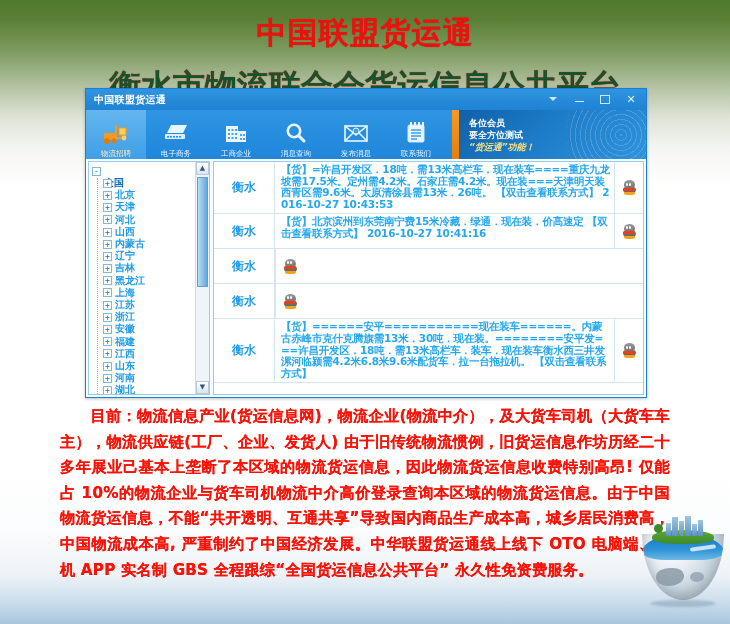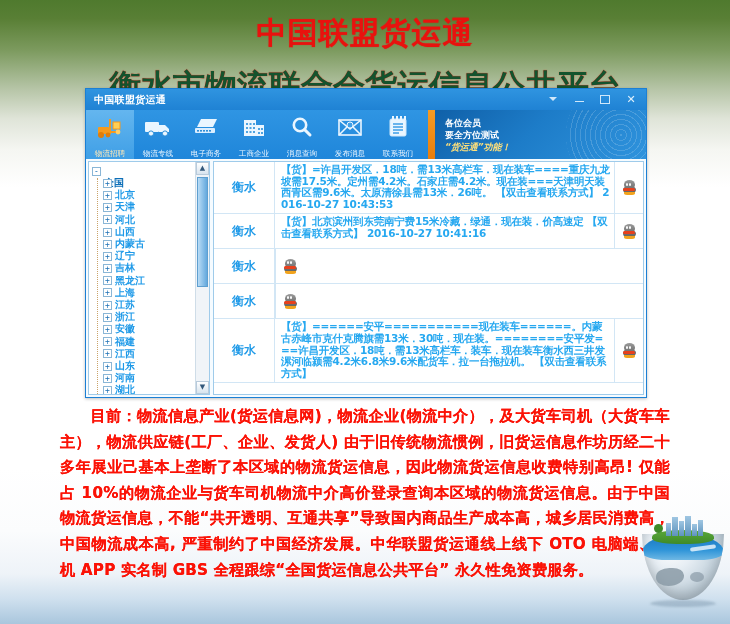--- a/index.html
+++ b/index.html
@@ -54,22 +54,22 @@
   .win-btn .sq{width:8px;height:7px;border:1px solid #cfe7fa;display:block;}
   .win-btn .dash{width:9px;height:1px;background:#cfe7fa;display:block;margin-top:5px;}
   .win-btn .caret{width:0;height:0;border-left:4px solid transparent;border-right:4px solid transparent;border-top:4px solid #cfe7fa;display:block;}
 
   
   .toolbar{
     height:49px;background:linear-gradient(to bottom,#2f95e3,#1f86da);
     display:flex;align-items:stretch;position:relative;
   }
   .tb-item{
-    width:48px;display:flex;flex-direction:column;align-items:center;
-    justify-content:space-between;padding-top:3px;box-sizing:border-box;cursor:pointer;
+    width:60px;display:flex;flex-direction:column;align-items:center;
+    justify-content:flex-end;padding-top:3px;box-sizing:border-box;cursor:pointer;
   }
   .tb-item.active{background:linear-gradient(to bottom,#64b6ef,#3f9fe6);}
   .tb-ico{height:28px;display:flex;align-items:center;justify-content:center;}
   .tb-lbl{font-size:8px;color:#eaf5ff;margin-top:1px;white-space:nowrap;
     transform:scale(.95);}
   .tb-item.active .tb-lbl{color:#ffe9b8;}
 
   .tb-gap{flex:0 0 6px;}
   .tb-orange{flex:0 0 7px;background:linear-gradient(to bottom,#f79b22,#e87d0c);}
   .tb-banner{
@@ -241,31 +241,20 @@
           <rect x="17" y="7" width="7" height="7" fill="#ffcf55" stroke="#f59a1e"></rect>
           <circle cx="5" cy="20" r="3" fill="#e07d0a"></circle>
           <circle cx="12" cy="20" r="2.4" fill="#e07d0a"></circle>
           <circle cx="22" cy="17" r="2.4" fill="#ffd06a"></circle>
         </svg>
       </span>
       <span class="tb-lbl">物流招聘</span>
     </div>
 
 
-    <div class="tb-item">
-      <span class="tb-ico">
-        <svg width="30" height="22" viewBox="0 0 30 22">
-          <rect x="2" y="6" width="14" height="10" rx="1" fill="#eaf6ff"></rect>
-          <path d="M16 9 L22 9 L26 13 L26 16 L16 16 Z" fill="#eaf6ff"></path>
-          <circle cx="8" cy="17.5" r="2.6" fill="#eaf6ff" stroke="#2f8fd8"></circle>
-          <circle cx="22" cy="17.5" r="2.6" fill="#eaf6ff" stroke="#2f8fd8"></circle>
-        </svg>
-      </span>
-      <span class="tb-lbl">物流专线</span>
-    </div>
 
     <div class="tb-item">
       <span class="tb-ico">
         <svg width="30" height="22" viewBox="0 0 30 22">
           <path d="M10 3 L26 3 L22 11 L6 11 Z" fill="#eaf6ff"></path>
           <rect x="4" y="12" width="20" height="5" rx="1" fill="#dbeeff"></rect>
           <g fill="#2f8fd8">
             <rect x="6" y="14" width="2" height="1.6"></rect>
               <rect x="9" y="14" width="2" height="1.6"></rect>
             <rect x="12" y="14" width="2" height="1.6"></rect>

